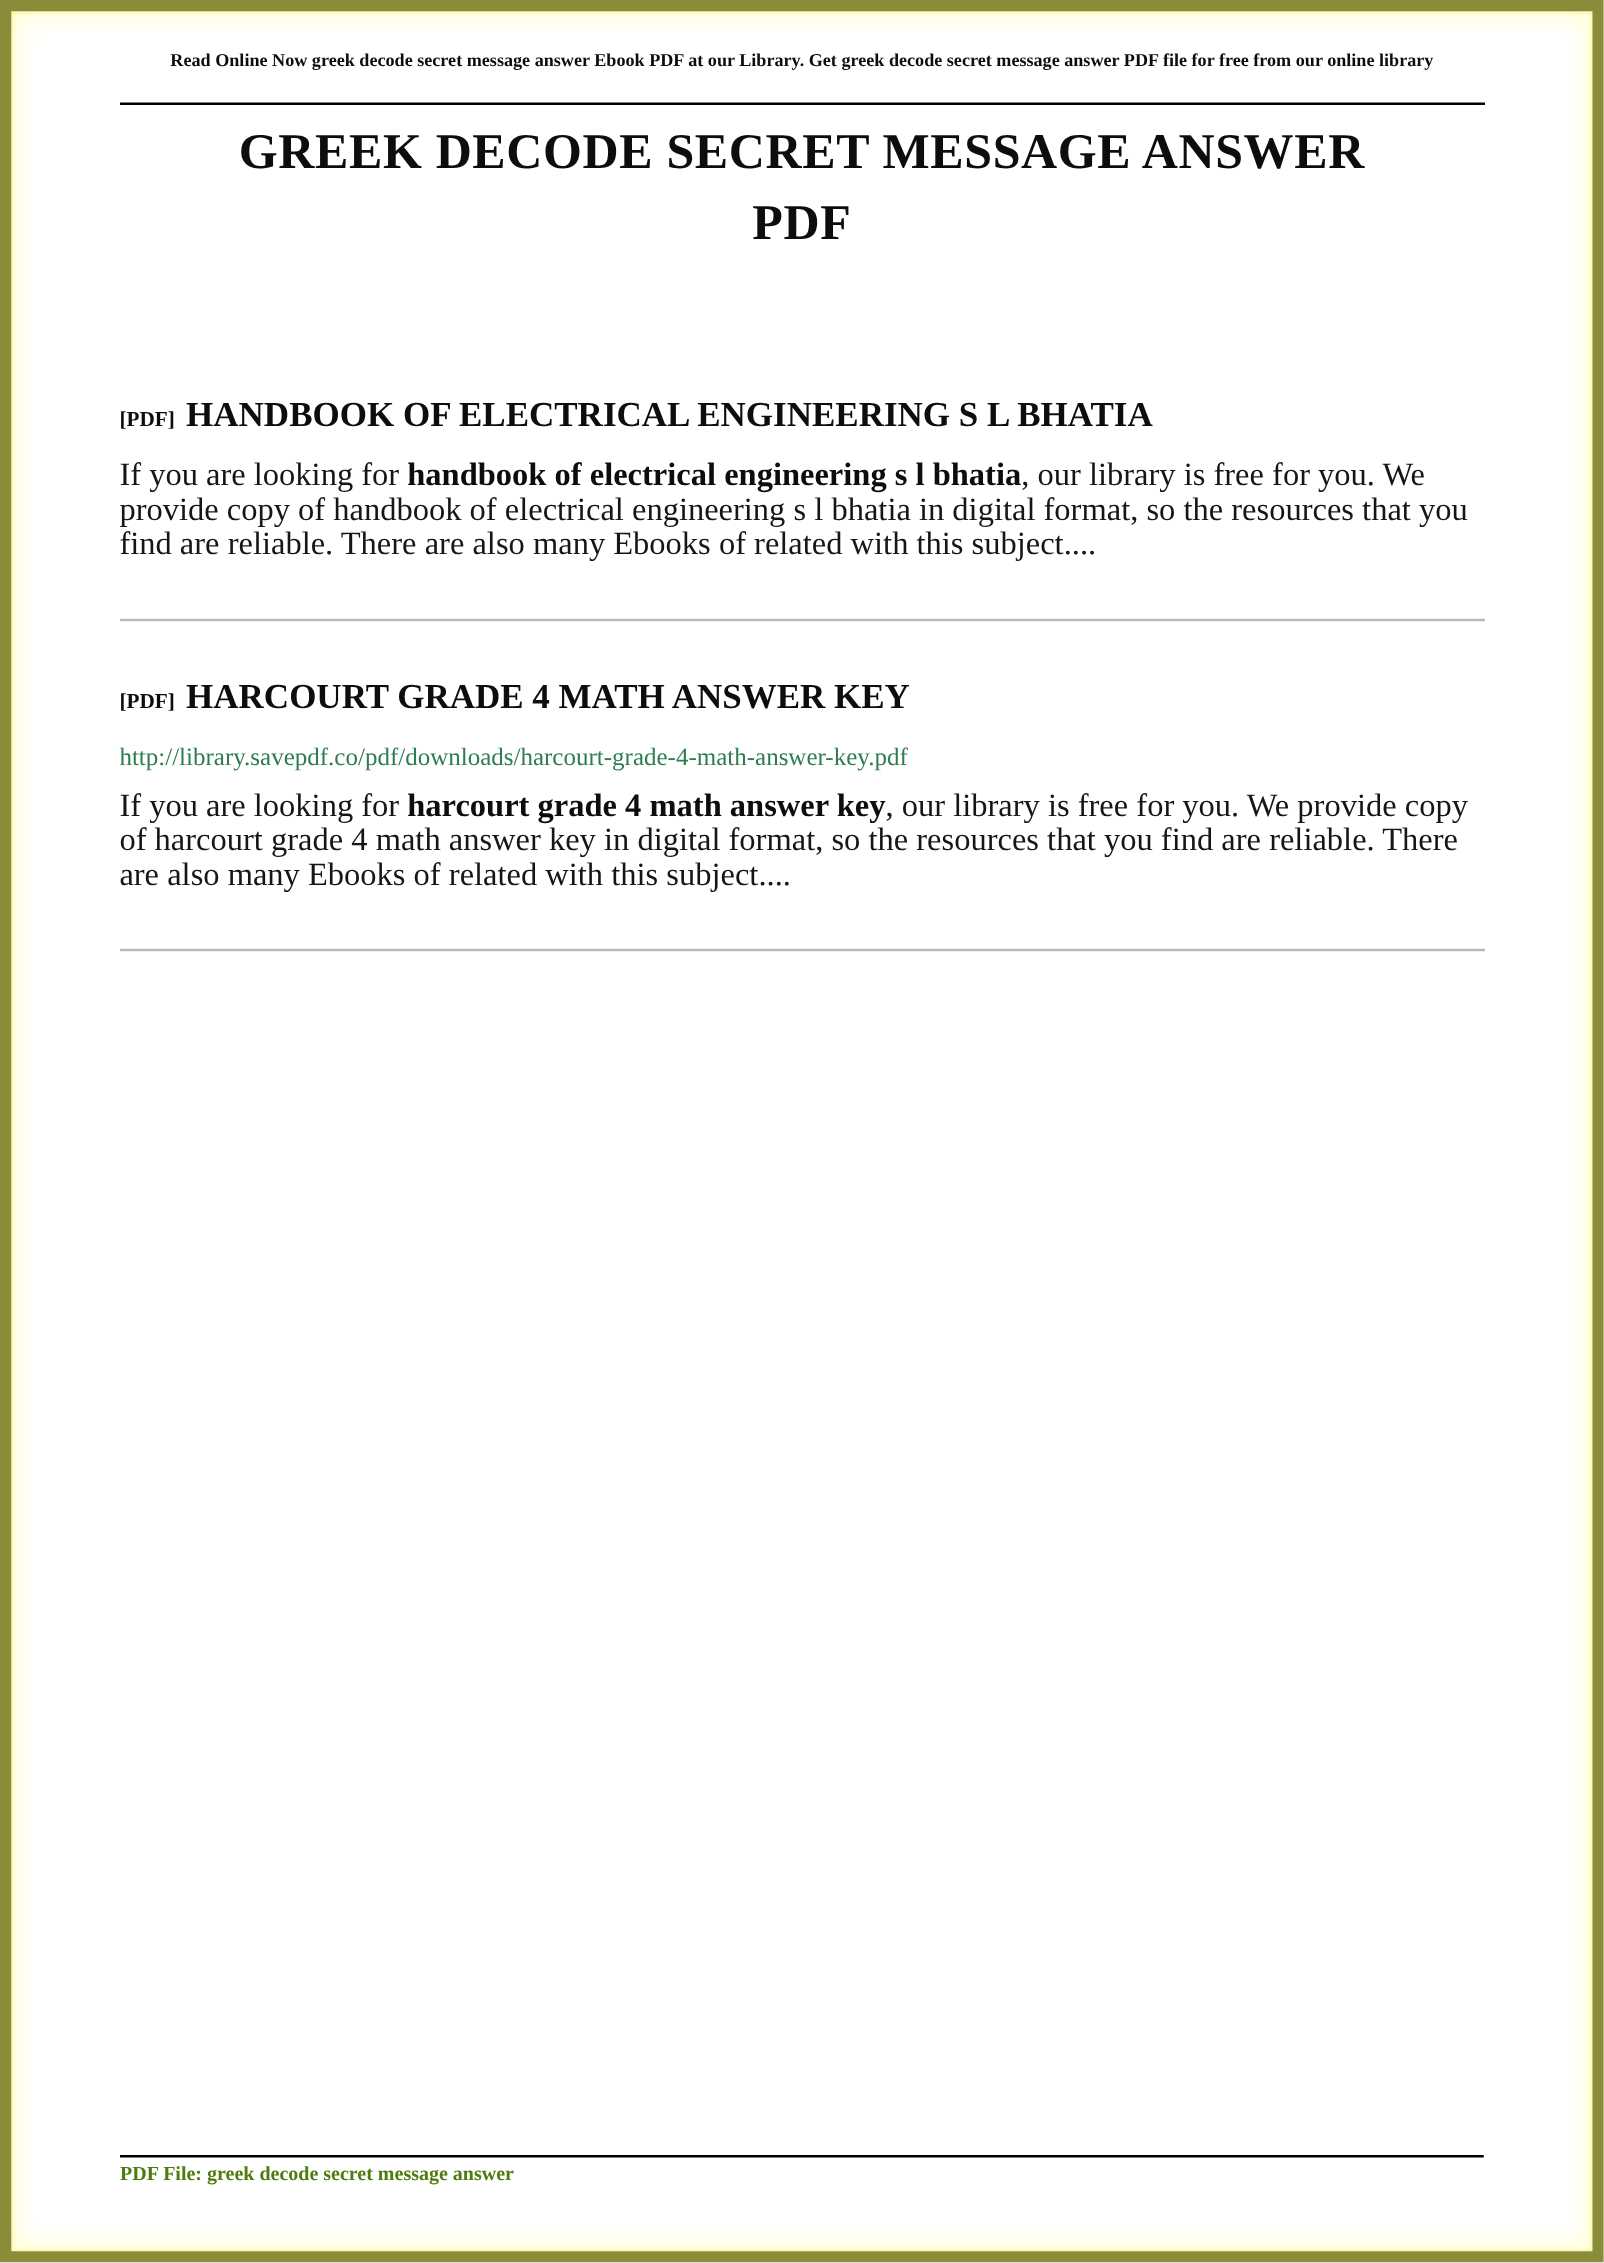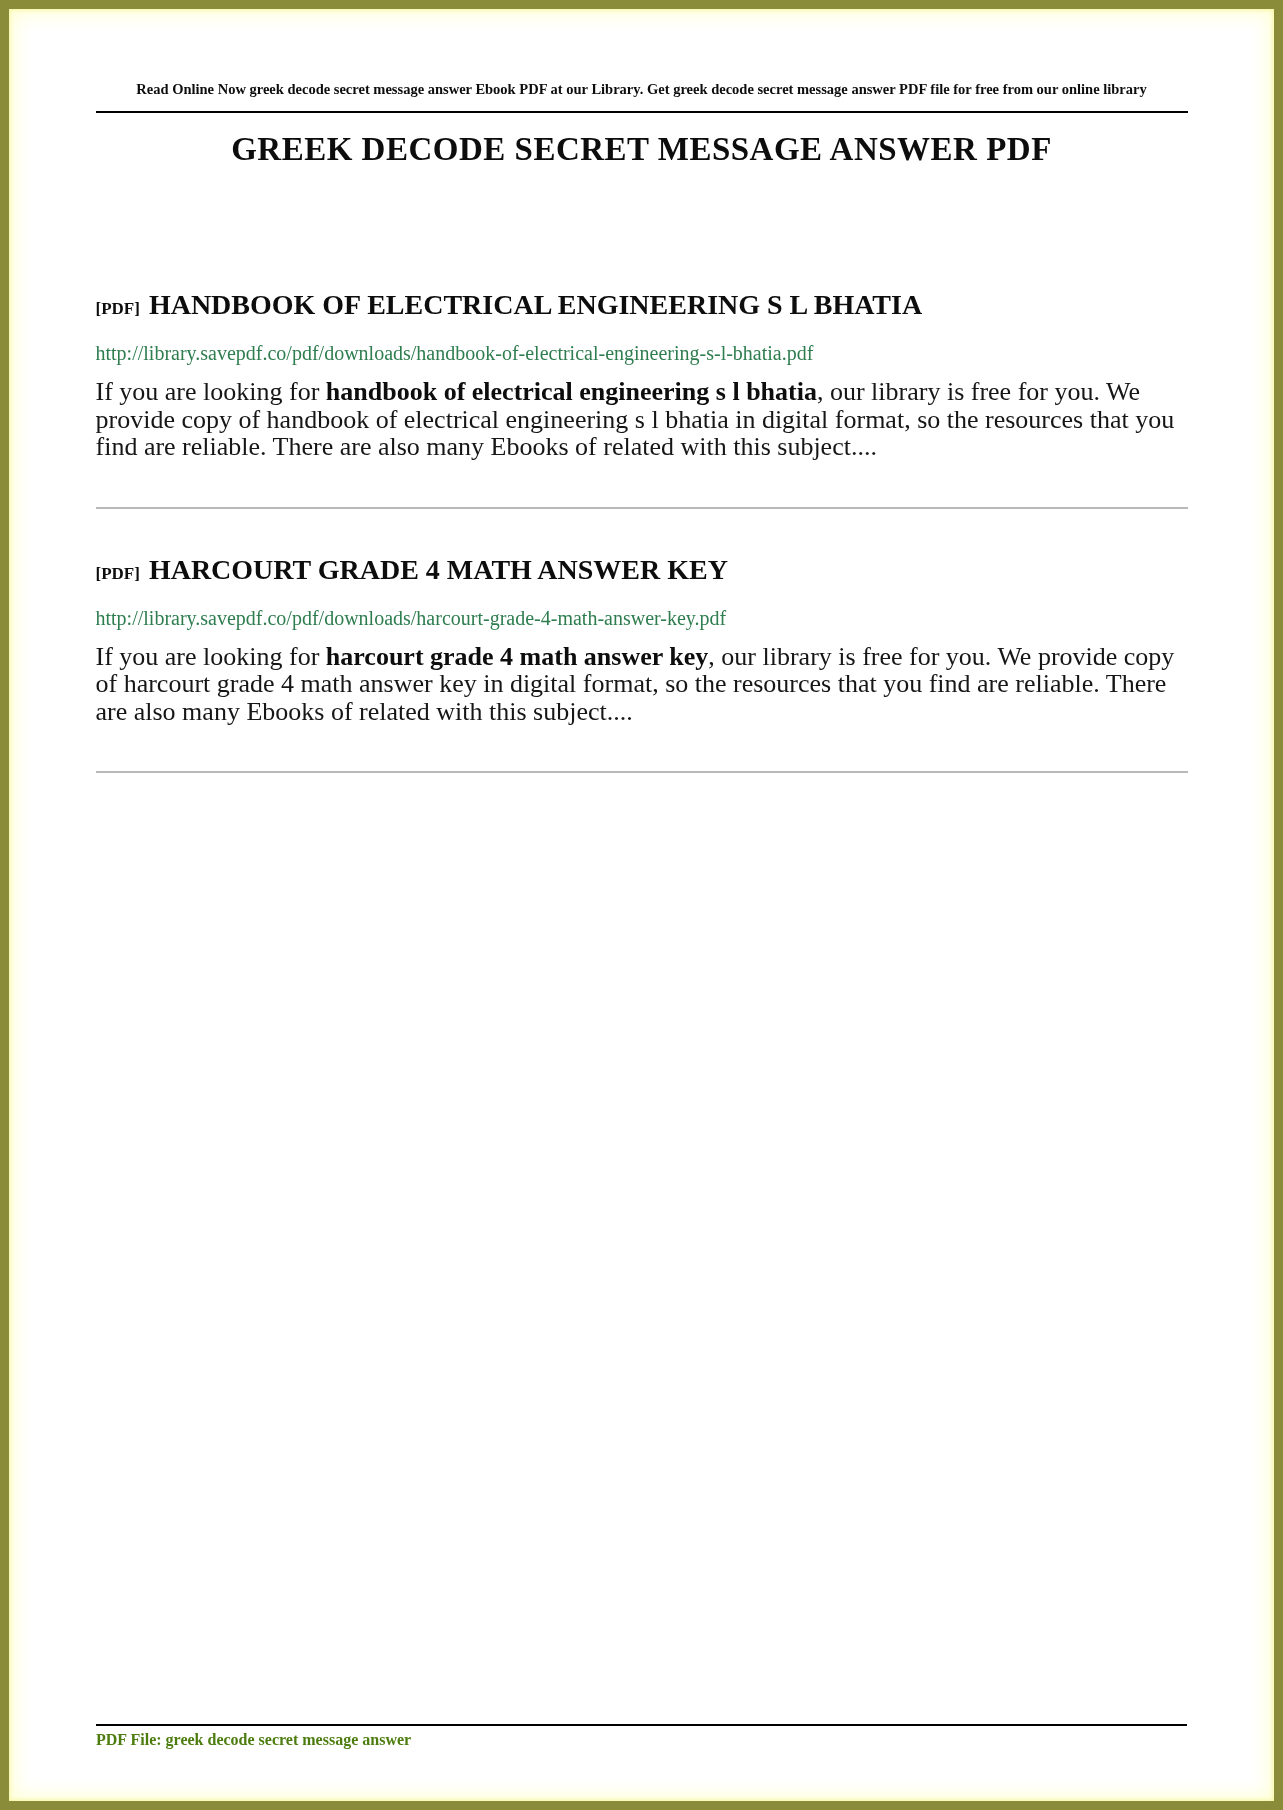--- a/index.html
+++ b/index.html
@@ -18,35 +18,35 @@
     border: 9px solid #8a8c3a;
     box-shadow: inset 0 0 4px 1px #f6f69e, inset 0 0 18px 7px #ffffdc;
     overflow: hidden;
     background: #ffffff;
   }
   .content {
     width: 1092px;
     margin: 0 auto;
   }
   .top-note {
-    margin-top: 69px;
-    padding-bottom: 11px;
+    margin-top: 29px;
+    padding-bottom: 22px;
     border-bottom: 2px solid #000000;
     text-align: center;
     font-weight: bold;
     font-size: 14.5px;
     line-height: 22px;
     color: #0d0d0d;
   }
   .doc-title {
     max-width: 980px;
     margin: 8px auto 0;
     text-align: center;
     font-weight: bold;
-    font-size: 33px;
+    font-size: 40px;
     line-height: 57px;
     letter-spacing: 0.5px;
     color: #0d0d0d;
   }
   .entry1 { margin-top: 110px; }
   .entry2 { margin-top: 44px; }
   .entry-head { line-height: 34px; white-space: nowrap; }
   .tag {
     font-weight: bold;
     font-size: 17px;
@@ -98,21 +98,20 @@
   <div class="content">
 
     <div class="top-note">Read Online Now greek decode secret message answer Ebook PDF at our Library. Get greek decode secret message answer PDF file for free from our online library</div>
 
     <h1 class="doc-title">GREEK DECODE SECRET MESSAGE ANSWER PDF</h1>
 
     <div class="entry entry1">
       <div class="entry-head">
         <span class="tag">[PDF]</span><span class="entry-title">HANDBOOK OF ELECTRICAL ENGINEERING S L BHATIA</span>
       </div>
-      <a class="entry-url">http://library.savepdf.co/pdf/downloads/handbook-of-electrical-engineering-s-l-bhatia.pdf</a>
       <p class="entry-desc"><span>If you are looking for </span><b>handbook of electrical engineering s l bhatia</b><span>, our library is free for you. We provide copy of handbook of electrical engineering s l bhatia in digital format, so the resources that you find are reliable. There are also many Ebooks of related with this subject....</span></p>
       <div class="divider"></div>
     </div>
 
     <div class="entry entry2">
       <div class="entry-head">
         <span class="tag">[PDF]</span><span class="entry-title">HARCOURT GRADE 4 MATH ANSWER KEY</span>
       </div>
       <a class="entry-url">http://library.savepdf.co/pdf/downloads/harcourt-grade-4-math-answer-key.pdf</a>
       <p class="entry-desc"><span>If you are looking for </span><b>harcourt grade 4 math answer key</b><span>, our library is free for you. We provide copy of harcourt grade 4 math answer key in digital format, so the resources that you find are reliable. There are also many Ebooks of related with this subject....</span></p>

